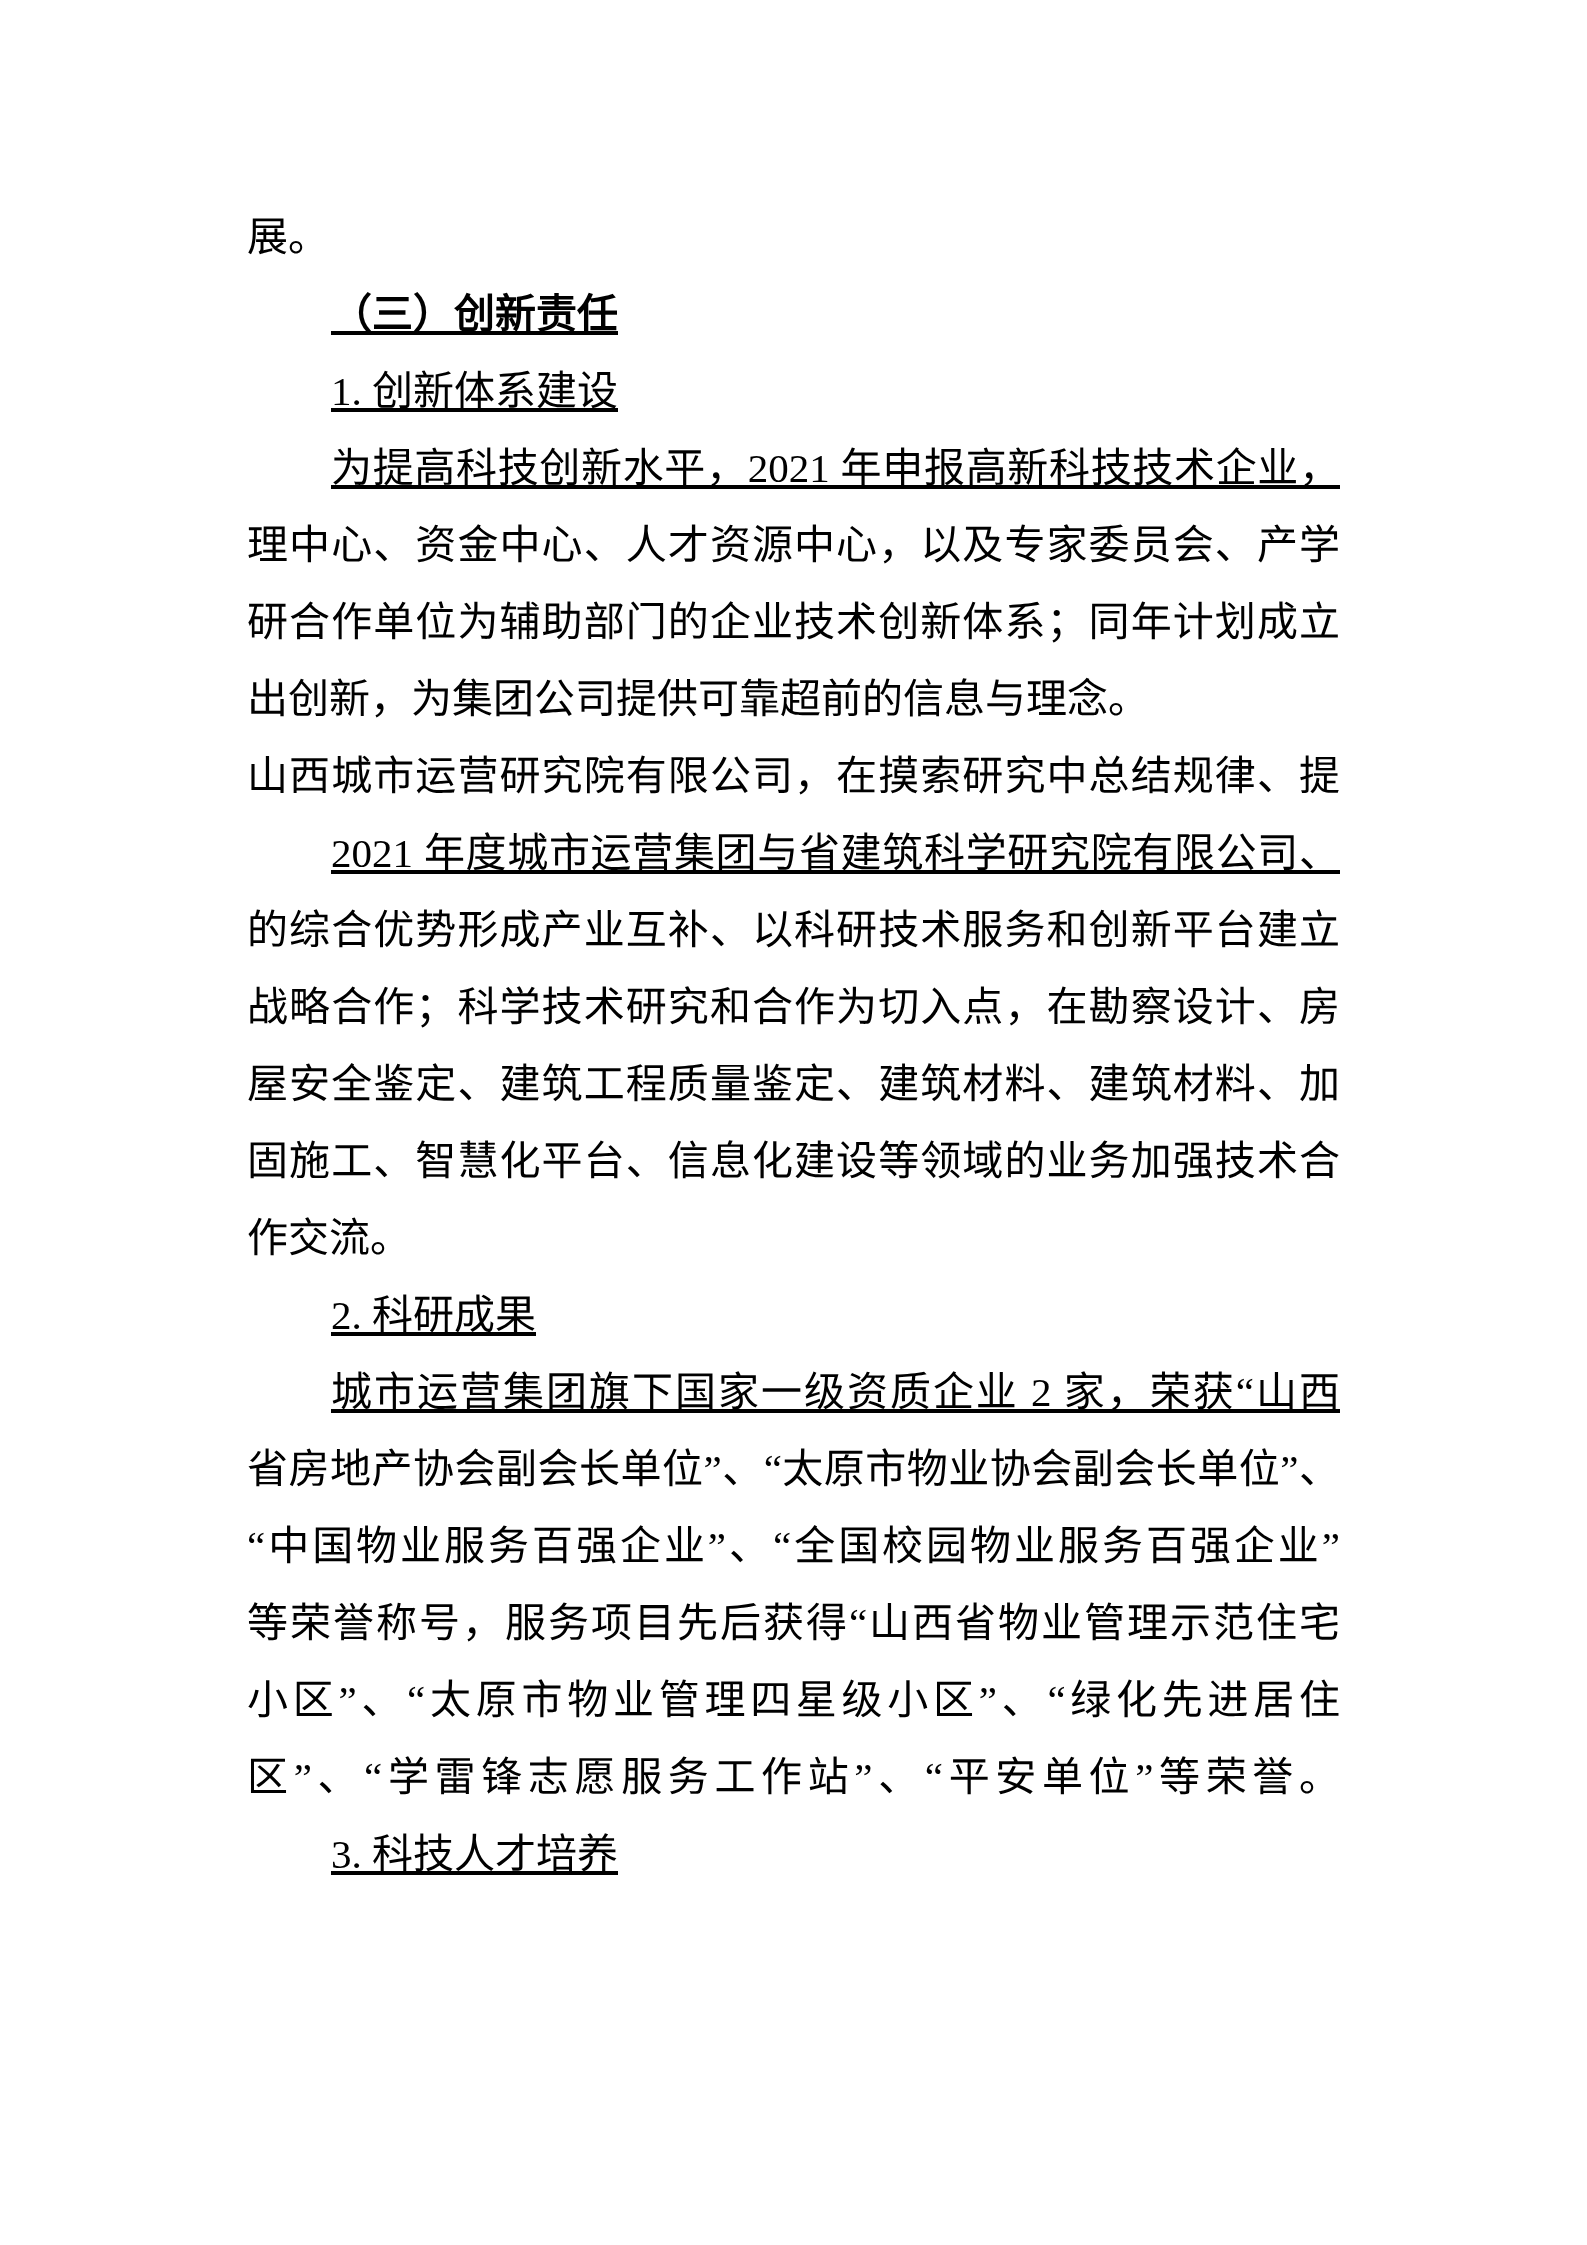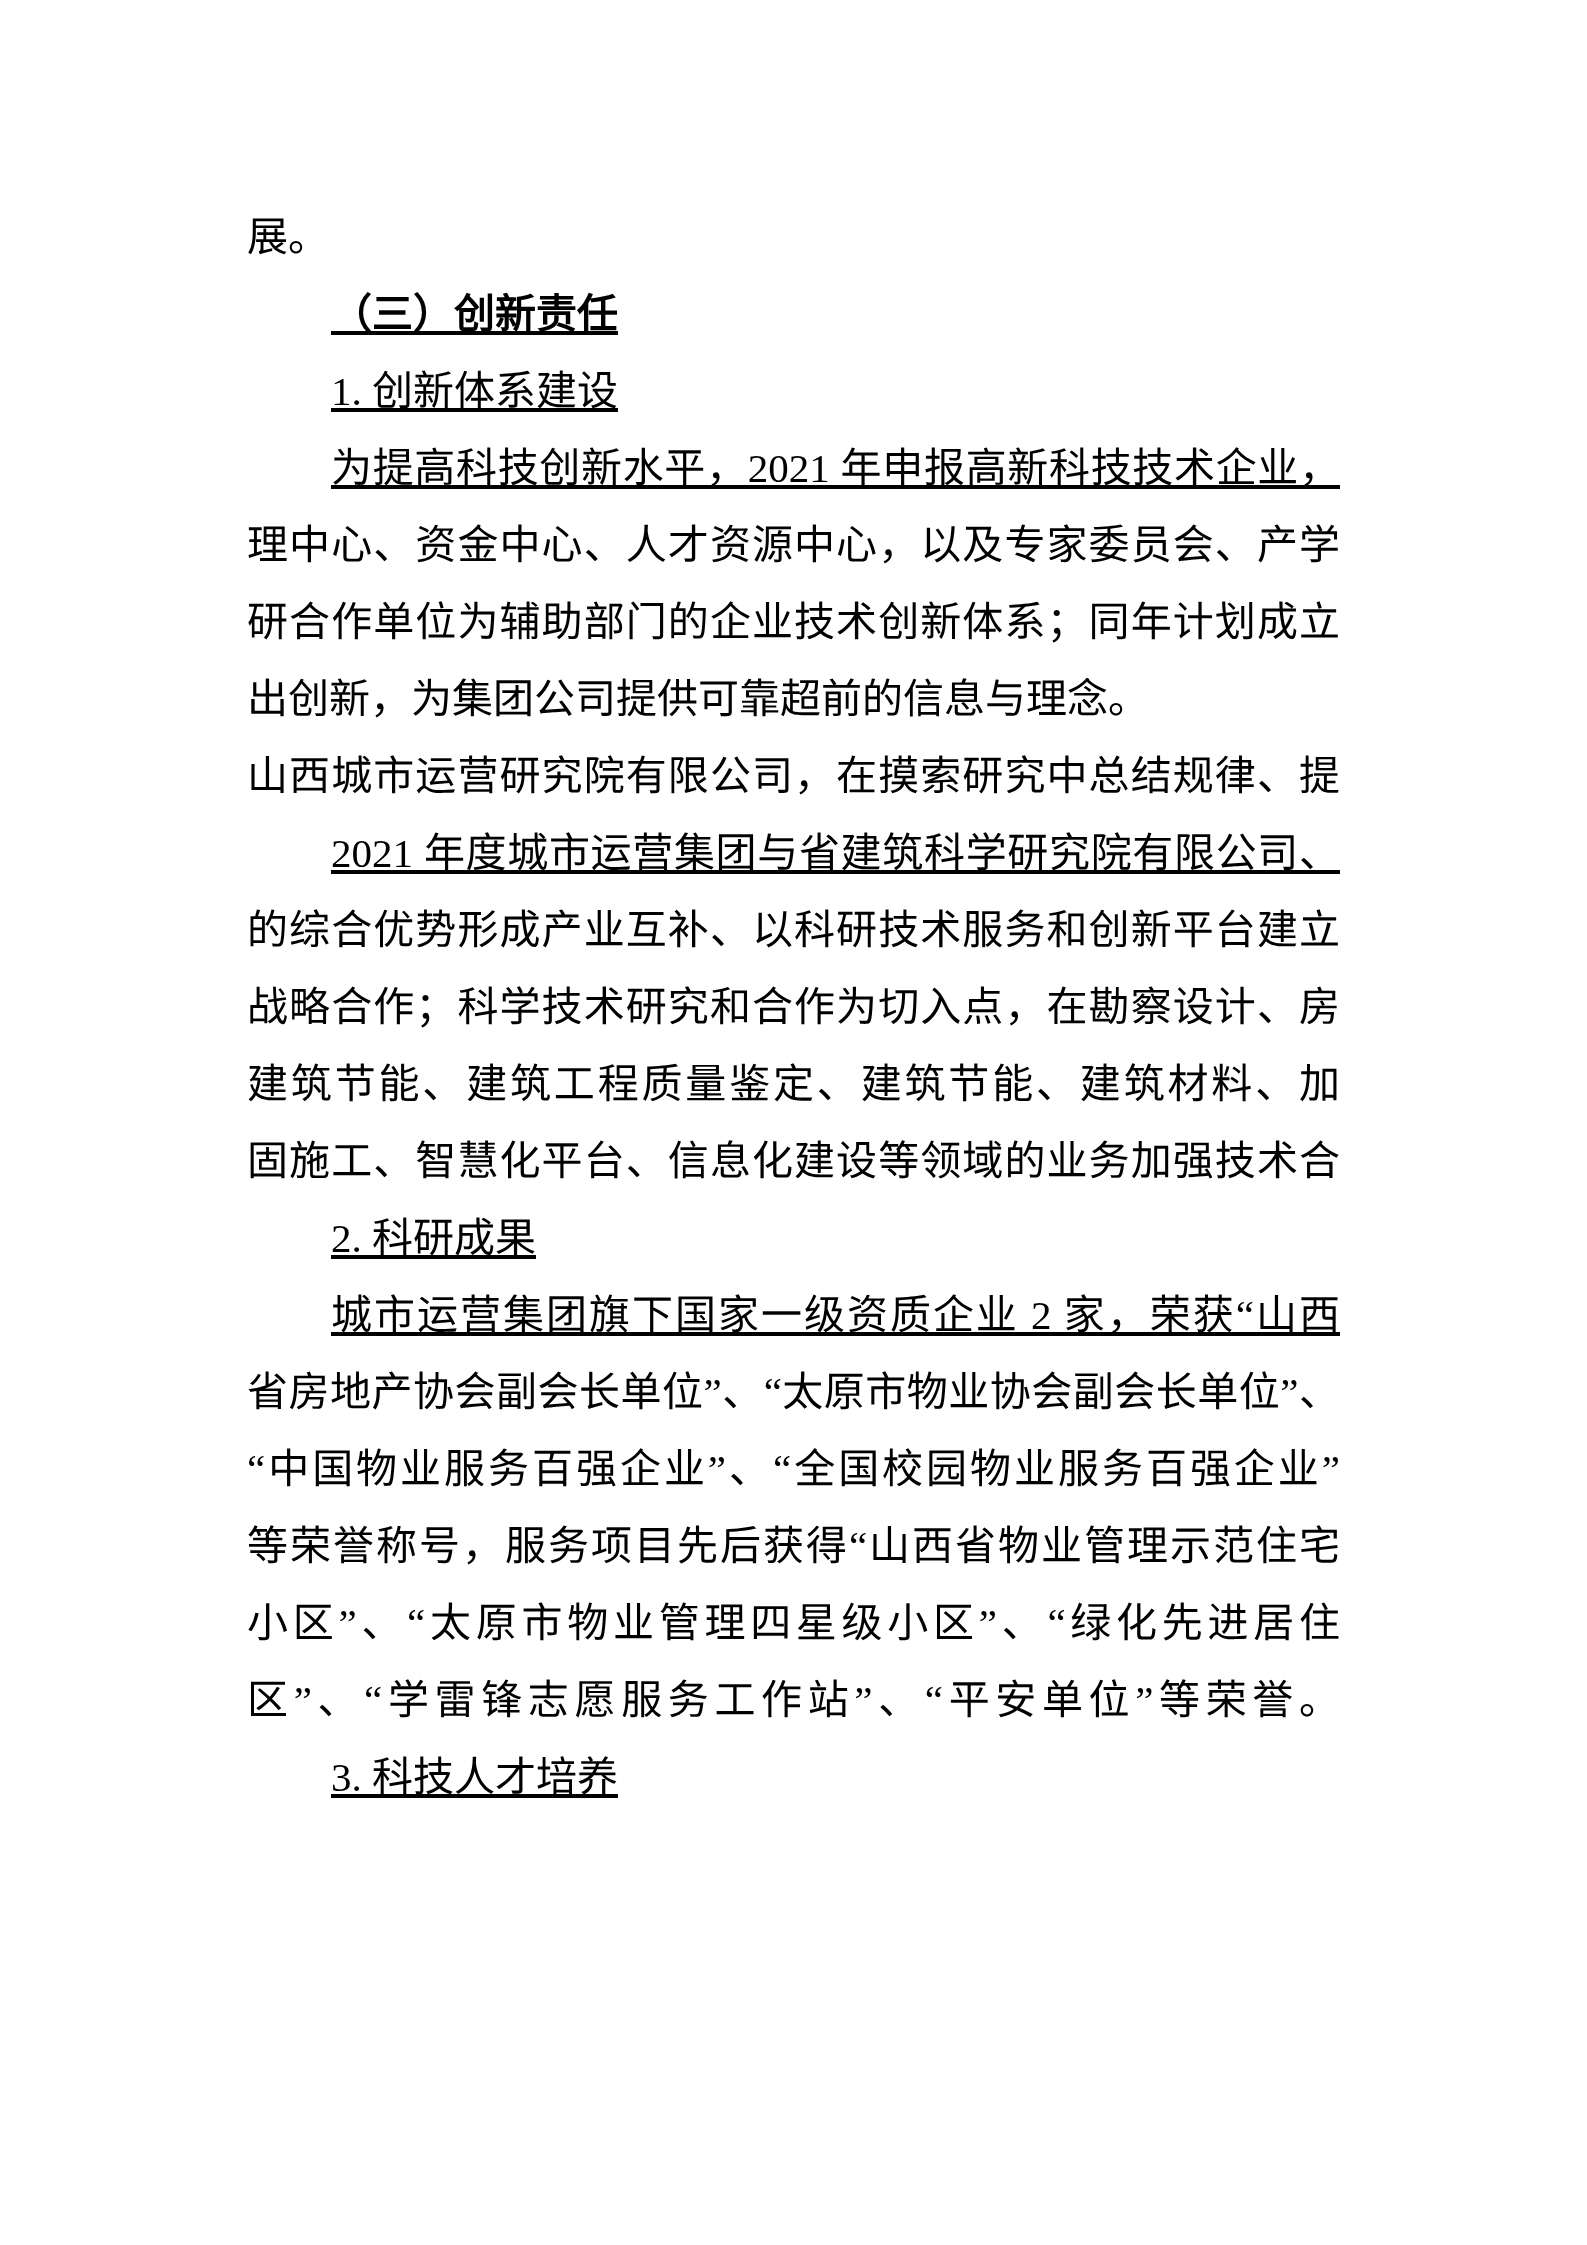--- a/index.html
+++ b/index.html
@@ -51,22 +51,23 @@
       <div class="line indent bold">（三）创新责任</div>
       <div class="line indent">1. 创新体系建设</div>
       <div class="line indent justify">为提高科技创新水平，2021 年申报高新科技技术企业，</div>
       <div class="line justify">理中心、资金中心、人才资源中心，以及专家委员会、产学</div>
       <div class="line justify">研合作单位为辅助部门的企业技术创新体系；同年计划成立</div>
       <div class="line">出创新，为集团公司提供可靠超前的信息与理念。</div>
       <div class="line justify">山西城市运营研究院有限公司，在摸索研究中总结规律、提</div>
       <div class="line indent justify">2021 年度城市运营集团与省建筑科学研究院有限公司、</div>
       <div class="line justify">的综合优势形成产业互补、以科研技术服务和创新平台建立</div>
       <div class="line justify">战略合作；科学技术研究和合作为切入点，在勘察设计、房</div>
-      <div class="line justify">建筑节能、建筑工程质量鉴定、建筑节能、建筑材料、加</div>
+      <div class="line justify">屋安全鉴定、建筑工程质量鉴定、建筑材料、建筑材料、加</div>
       <div class="line justify">固施工、智慧化平台、信息化建设等领域的业务加强技术合</div>
+      <div class="line">作交流。</div>
       <div class="line indent">2. 科研成果</div>
       <div class="line indent justify">城市运营集团旗下国家一级资质企业 2 家，荣获“山西</div>
       <div class="line justify">省房地产协会副会长单位”、“太原市物业协会副会长单位”、</div>
       <div class="line justify">“中国物业服务百强企业”、“全国校园物业服务百强企业”</div>
       <div class="line justify">等荣誉称号，服务项目先后获得“山西省物业管理示范住宅</div>
       <div class="line justify">小区”、“太原市物业管理四星级小区”、“绿化先进居住</div>
       <div class="line justify">区”、“学雷锋志愿服务工作站”、“平安单位”等荣誉。</div>
       <div class="line indent">3. 科技人才培养</div>
     </div>
 </div>

